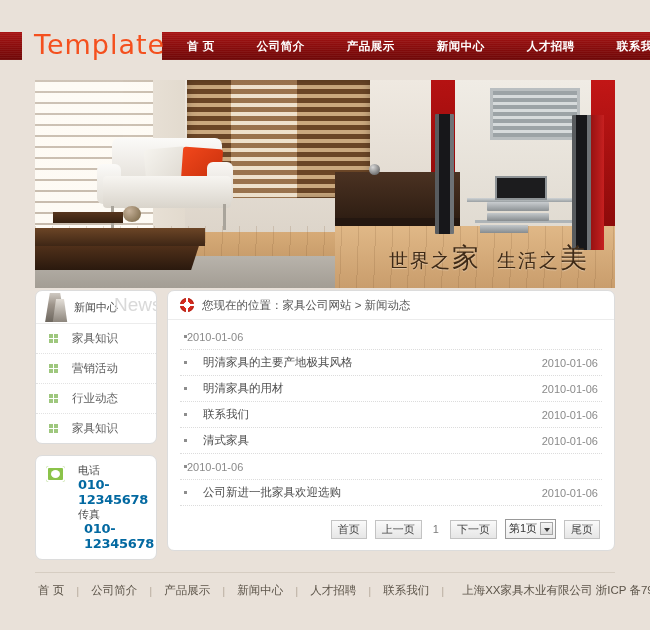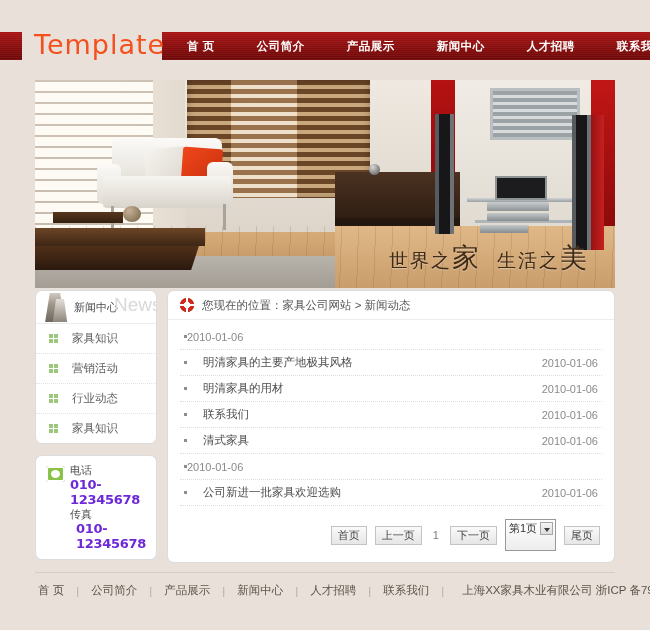--- a/index.html
+++ b/index.html
@@ -390,32 +390,32 @@
   }
   .phone-icon::before {
     content: "";
     position: absolute;
     left: 5px; top: 4px;
     width: 9px; height: 8px;
     border-radius: 50%;
     background: #ffffff;
   }
   .contact-body {
-    margin-left: 28px;
+    margin-left: 36px;
   }
   .contact-label {
     font-size: 11px;
     color: #4d4d4d;
     line-height: 14px;
   }
   .contact-number {
     font-family: "DejaVu Sans", sans-serif;
     font-weight: bold;
     font-size: 13px;
-    color: #6d28d9;
+    color: #0369a1;
     letter-spacing: -0.3px;
     line-height: 15px;
   }
   .contact-number.indent { margin-left: 6px; }
 
   
   .content {
     position: absolute;
     left: 132px;
     top: 0;
@@ -512,21 +512,21 @@
   .pg-cur {
     color: #7a7a7a;
     font-size: 11px;
     padding: 0 3px;
   }
   .pg-select {
     background: linear-gradient(to bottom, #ffffff, #ededed);
     border: 1px solid #999999;
     font-size: 11px;
     color: #333333;
-    padding: 1px 2px 15px 3px;
+    padding: 1px 2px 3px 3px;
     display: flex;
     align-items: center;
     gap: 3px;
     cursor: pointer;
     line-height: 14px;
   }
   .pg-select .caret {
     width: 13px;
     height: 13px;
     background: linear-gradient(to bottom, #f6f6f6, #dcdcdc);

